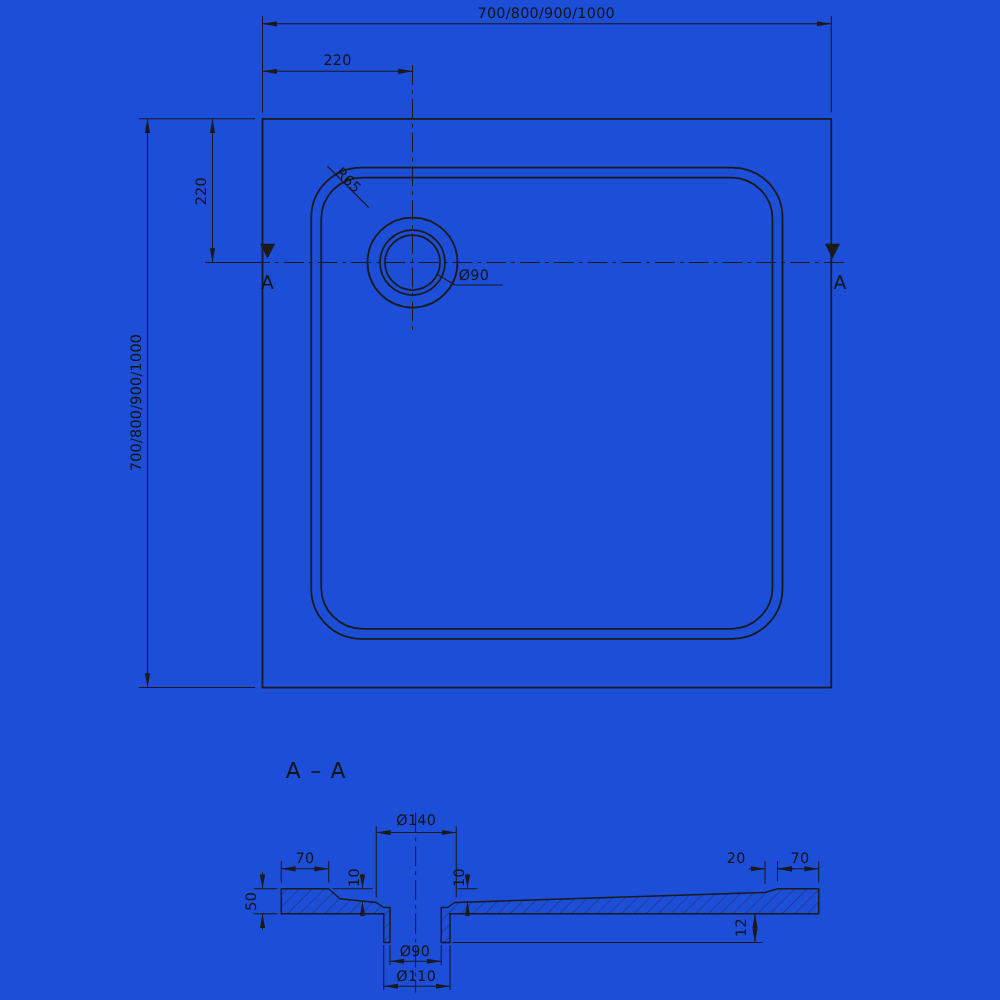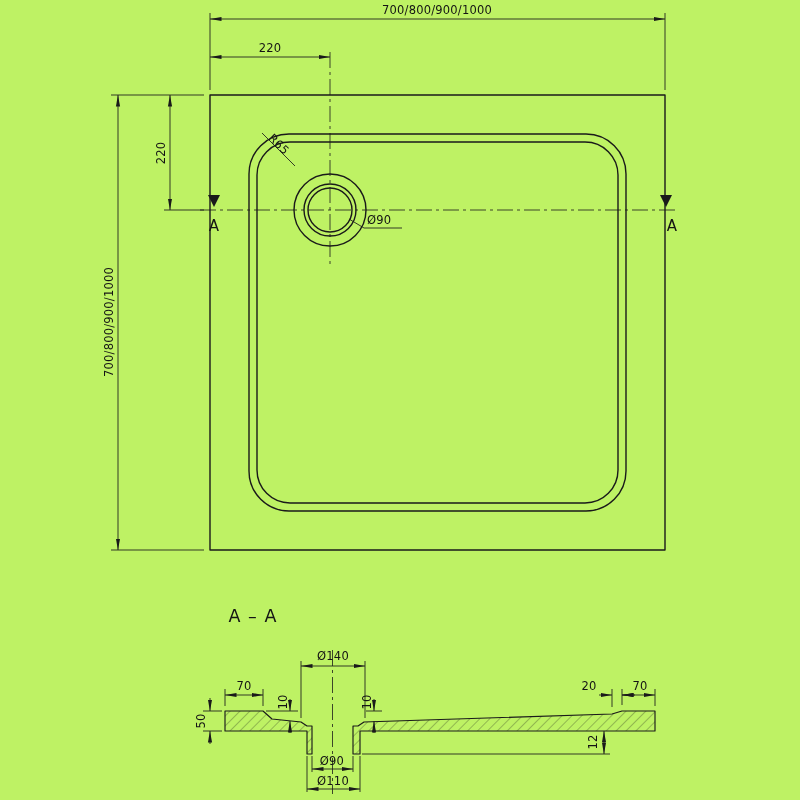--- a/index.html
+++ b/index.html
@@ -7,21 +7,21 @@
     padding: 0;
     width: 800px;
     height: 800px;
     background: #ffffff;
     font-family: "DejaVu Sans", "Liberation Sans", sans-serif;
   }
   .canvas {
     position: relative;
     width: 800px;
     height: 800px;
-    background: #bef264;
+    background: #1d4ed8;
     overflow: hidden;
   }
   svg { display: block; }
   .ol   { fill: none; stroke: #1a1a1a; stroke-width: 1.4; stroke-linejoin: round; }
   .prof { fill: url(#hatch); stroke: #1a1a1a; stroke-width: 1.15; stroke-linejoin: round; }
   .thin { fill: none; stroke: #1a1a1a; stroke-width: 0.85; }
   .dim  { fill: none; stroke: #1a1a1a; stroke-width: 0.85; }
   .cl   { fill: none; stroke: #1a1a1a; stroke-width: 0.8; stroke-dasharray: 16 4 3 4; }
   .tri  { fill: #1a1a1a; stroke: none; }
   text  { fill: #141414; font-size: 12px; letter-spacing: 0.2px; }

